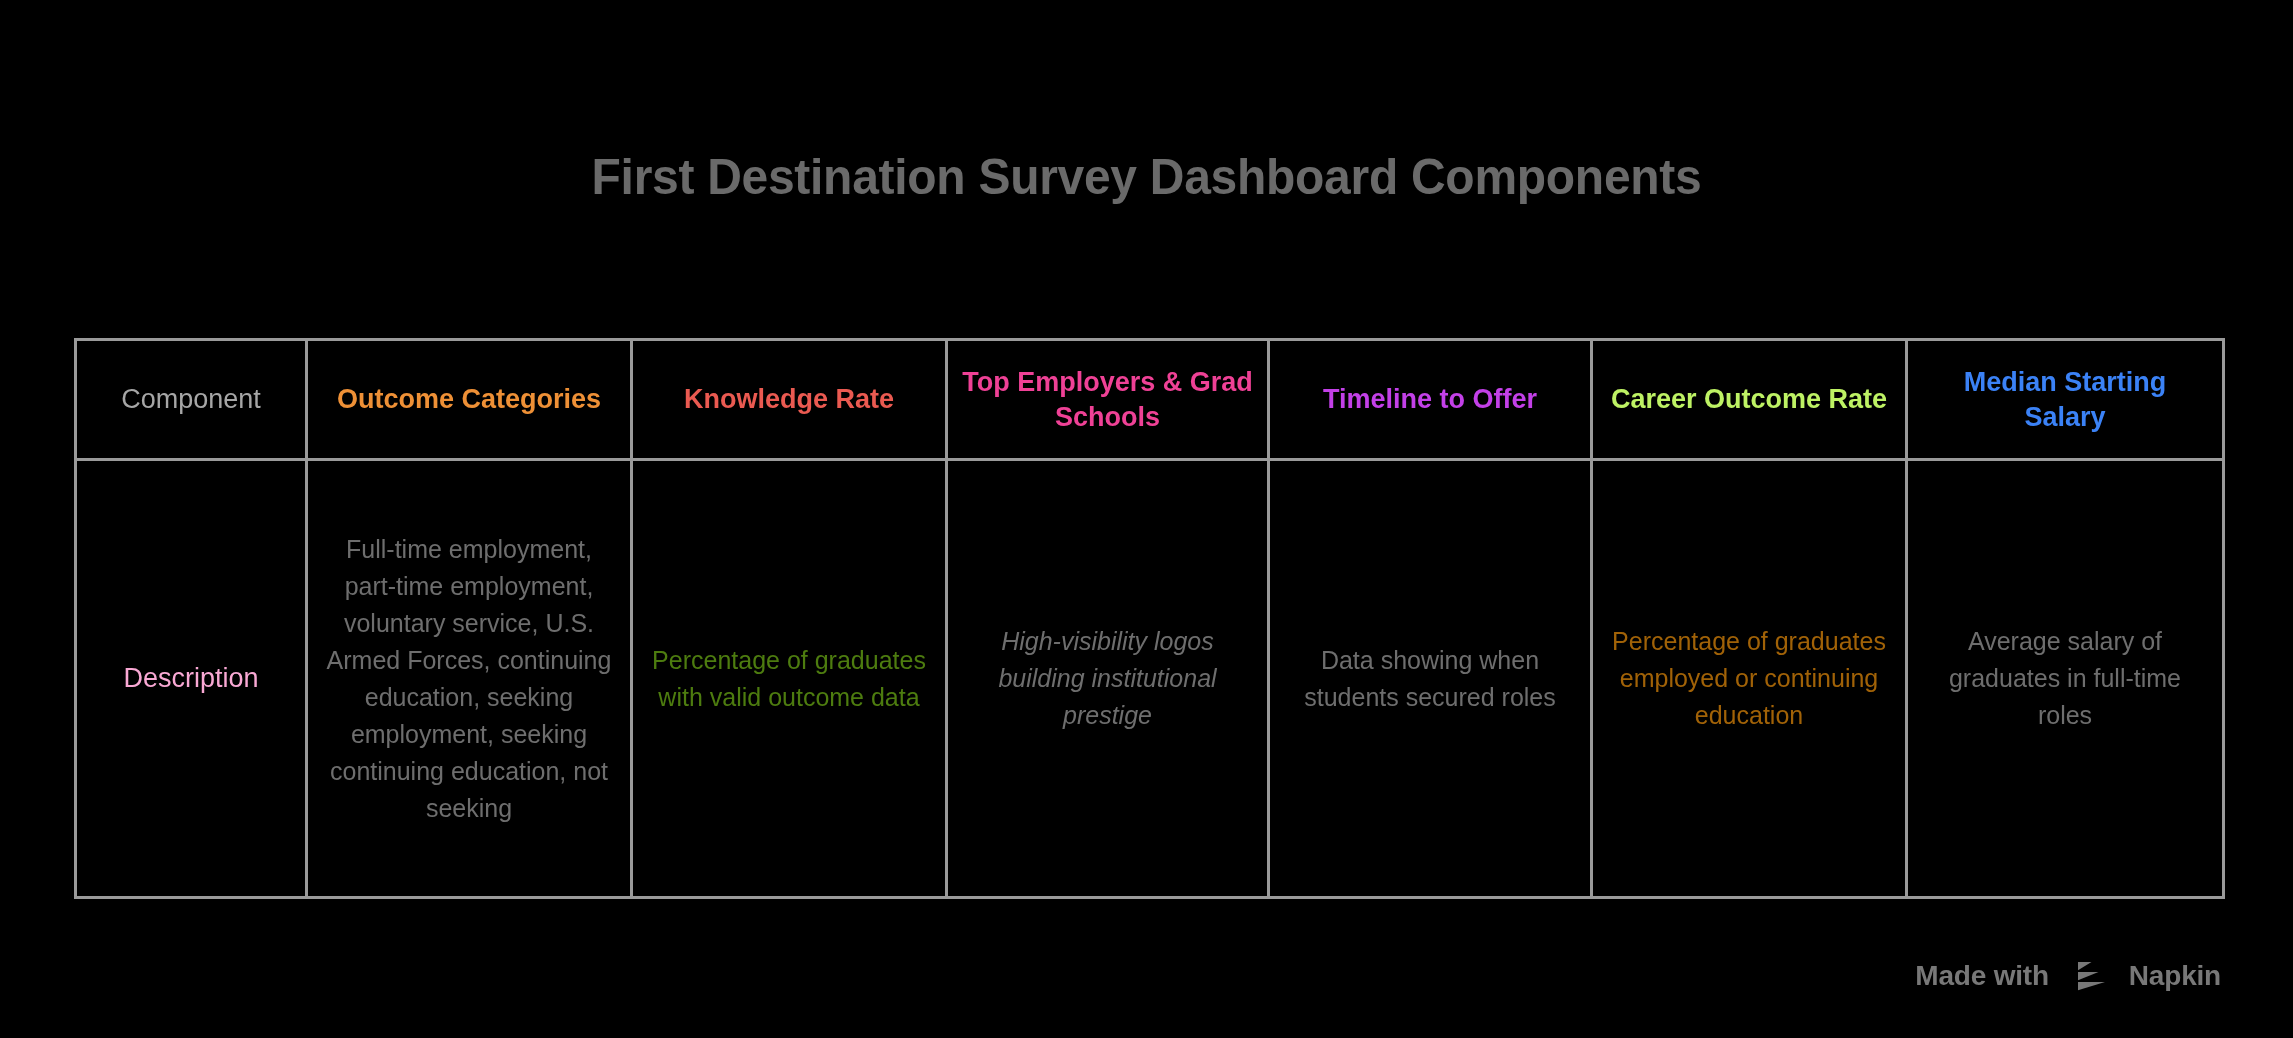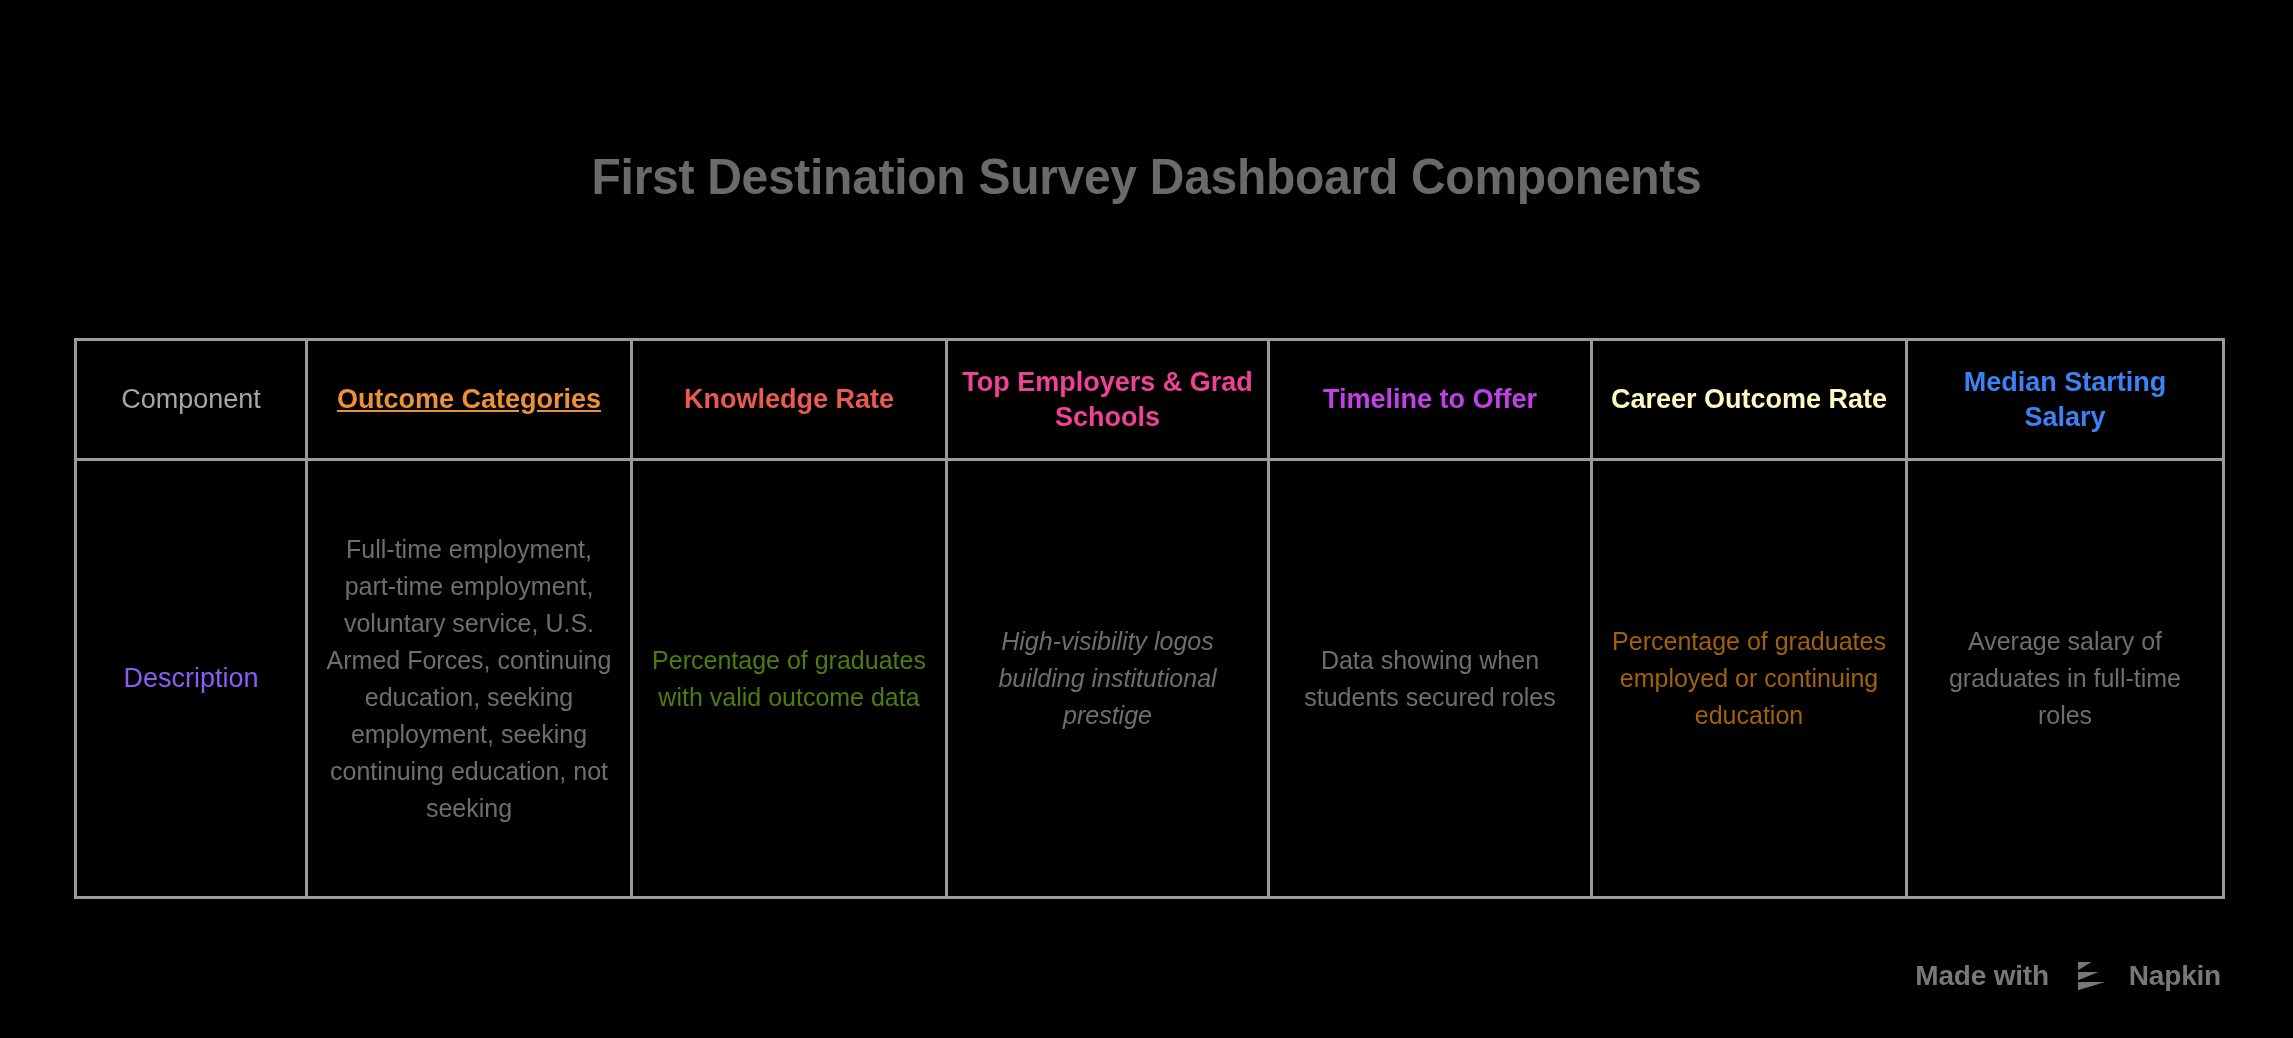--- a/index.html
+++ b/index.html
@@ -124,32 +124,32 @@
       <col class="c2">
       <col class="c3">
     <col class="c4">
       <col class="c5">
       <col class="c6">
   </colgroup>
 
   <thead>
     <tr>
       <th class="row-head" style="border-color: rgb(154, 154, 154); color: rgb(166, 166, 166);">Component</th>
-      <th style="color: rgb(238, 144, 54); border-color: rgb(154, 154, 154); text-decoration: underline;">Outcome Categories</th>
+      <th style="color: rgb(238, 144, 54); border-color: rgb(154, 154, 154);">Outcome Categories</th>
       <th style="color: rgb(234, 90, 81); border-color: rgb(154, 154, 154);">Knowledge Rate</th>
       <th style="color: rgb(239, 65, 150); border-color: rgb(154, 154, 154);">Top Employers &amp; Grad Schools</th>
       <th style="color: rgb(195, 64, 232); border-color: rgb(154, 154, 154);">Timeline to Offer</th>
-      <th style="color: #fef9c3; border-color: rgb(154, 154, 154);">Career Outcome Rate</th>
+      <th style="color: #bef264; border-color: rgb(154, 154, 154);">Career Outcome Rate</th>
       <th style="color: rgb(59, 130, 246); border-color: rgb(154, 154, 154);">Median Starting Salary</th>
     </tr>
   </thead>
 
   <tbody>
     <tr>
-      <td class="row-head" style="border-color: rgb(154, 154, 154); color: #8b5cf6;">Description</td>
+      <td class="row-head" style="border-color: rgb(154, 154, 154); color: #f9a8d4;">Description</td>
       <td style="border-color: rgb(154, 154, 154); color: rgb(110, 110, 110);">Full-time employment, part-time employment, voluntary service, U.S. Armed Forces, continuing education, seeking employment, seeking continuing education, not seeking</td>
       <td style="border-color: rgb(154, 154, 154); color: #4d7c0f;">Percentage of graduates with valid outcome data</td>
       <td style="border-color: rgb(154, 154, 154); color: rgb(110, 110, 110); font-style: italic;">High-visibility logos building institutional prestige</td>
       <td style="border-color: rgb(154, 154, 154); color: rgb(110, 110, 110);">Data showing when students secured roles</td>
       <td style="border-color: rgb(154, 154, 154); color: #a16207;">Percentage of graduates employed or continuing education</td>
       <td style="border-color: rgb(154, 154, 154); color: rgb(110, 110, 110);">Average salary of graduates in full-time roles</td>
     </tr>
   </tbody>
 </table>
 

